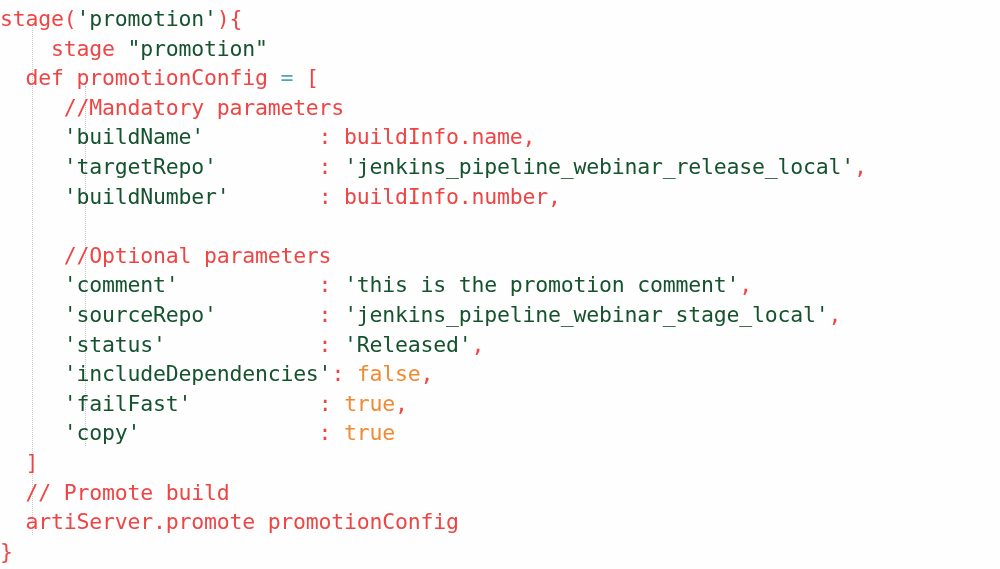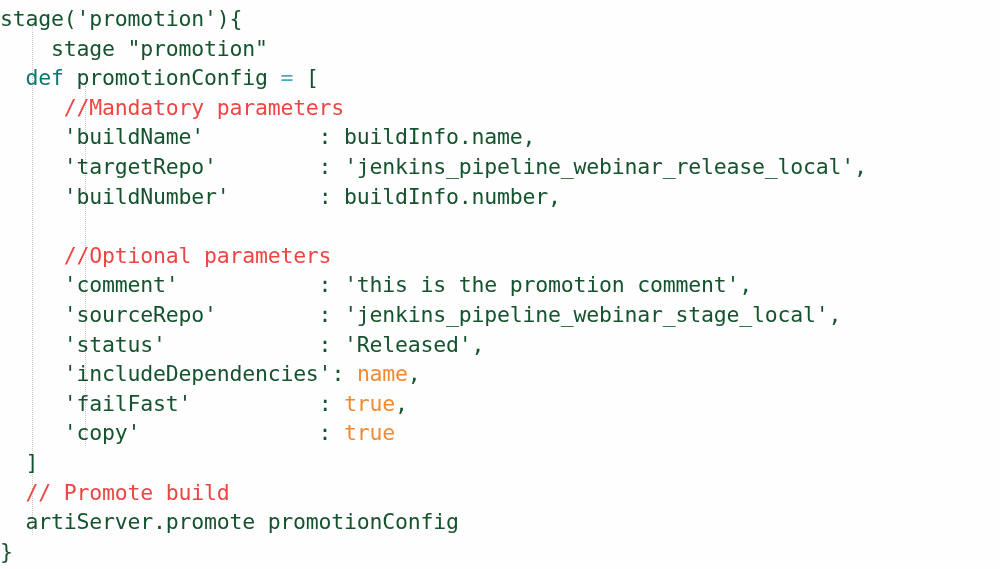--- a/index.html
+++ b/index.html
@@ -34,23 +34,23 @@
   .code-line {
     height: 29.6px;
     line-height: 29.6px;
     font-size: 21.5px;
     white-space: pre;
     color: #4d4d4d;
     letter-spacing: -0.2px;
   }
   .code-line.blank { color: transparent; }
 
-  .tok-plain   { color: #14532d; }
+  .tok-plain   { color: #ef4444; }
   .tok-string  { color: #14532d; }
-  .tok-keyword { color: #0f766e; }
+  .tok-keyword { color: #ef4444; }
   .tok-operator{ color: #4ba6b8; }
   .tok-comment { color: #ef4444; }
   .tok-boolean { color: #f08a33; }
 </style>
 </head>
 <body>
 
 <div id="screenshot">
 
   <div class="indent-guide" id="guide-1"></div>
@@ -62,21 +62,21 @@
       <div class="code-line"><span class="tok-plain">  </span><span class="tok-keyword">def</span><span class="tok-plain"> promotionConfig </span><span class="tok-operator">=</span><span class="tok-plain"> [</span></div>
       <div class="code-line"><span class="tok-plain">     </span><span class="tok-comment">//Mandatory parameters</span></div>
       <div class="code-line"><span class="tok-plain">     </span><span class="tok-string">'buildName'</span><span class="tok-plain">         : buildInfo.name,</span></div>
       <div class="code-line"><span class="tok-plain">     </span><span class="tok-string">'targetRepo'</span><span class="tok-plain">        : </span><span class="tok-string">'jenkins_pipeline_webinar_release_local'</span><span class="tok-plain">,</span></div>
       <div class="code-line"><span class="tok-plain">     </span><span class="tok-string">'buildNumber'</span><span class="tok-plain">       : buildInfo.number,</span></div>
       <div class="code-line blank">&nbsp;</div>
       <div class="code-line"><span class="tok-plain">     </span><span class="tok-comment">//Optional parameters</span></div>
       <div class="code-line"><span class="tok-plain">     </span><span class="tok-string">'comment'</span><span class="tok-plain">           : </span><span class="tok-string">'this is the promotion comment'</span><span class="tok-plain">,</span></div>
       <div class="code-line"><span class="tok-plain">     </span><span class="tok-string">'sourceRepo'</span><span class="tok-plain">        : </span><span class="tok-string">'jenkins_pipeline_webinar_stage_local'</span><span class="tok-plain">,</span></div>
       <div class="code-line"><span class="tok-plain">     </span><span class="tok-string">'status'</span><span class="tok-plain">            : </span><span class="tok-string">'Released'</span><span class="tok-plain">,</span></div>
-      <div class="code-line"><span class="tok-plain">     </span><span class="tok-string">'includeDependencies'</span><span class="tok-plain">: </span><span class="tok-boolean">name</span><span class="tok-plain">,</span></div>
+      <div class="code-line"><span class="tok-plain">     </span><span class="tok-string">'includeDependencies'</span><span class="tok-plain">: </span><span class="tok-boolean">false</span><span class="tok-plain">,</span></div>
       <div class="code-line"><span class="tok-plain">     </span><span class="tok-string">'failFast'</span><span class="tok-plain">          : </span><span class="tok-boolean">true</span><span class="tok-plain">,</span></div>
       <div class="code-line"><span class="tok-plain">     </span><span class="tok-string">'copy'</span><span class="tok-plain">              : </span><span class="tok-boolean">true</span></div>
       <div class="code-line"><span class="tok-plain">  ]</span></div>
       <div class="code-line"><span class="tok-plain">  </span><span class="tok-comment">// Promote build</span></div>
       <div class="code-line"><span class="tok-plain">  artiServer.promote promotionConfig</span></div>
       <div class="code-line"><span class="tok-plain">}</span></div>
     </div>
 
 </div>
 

